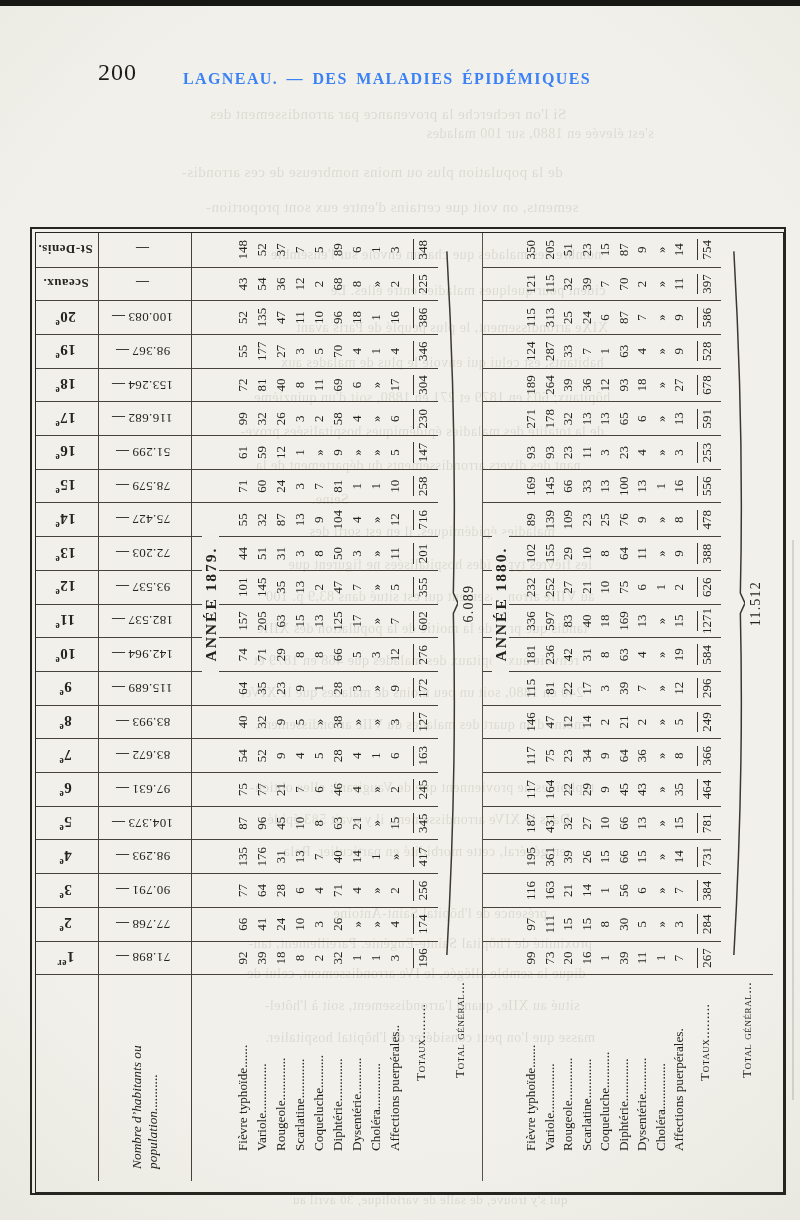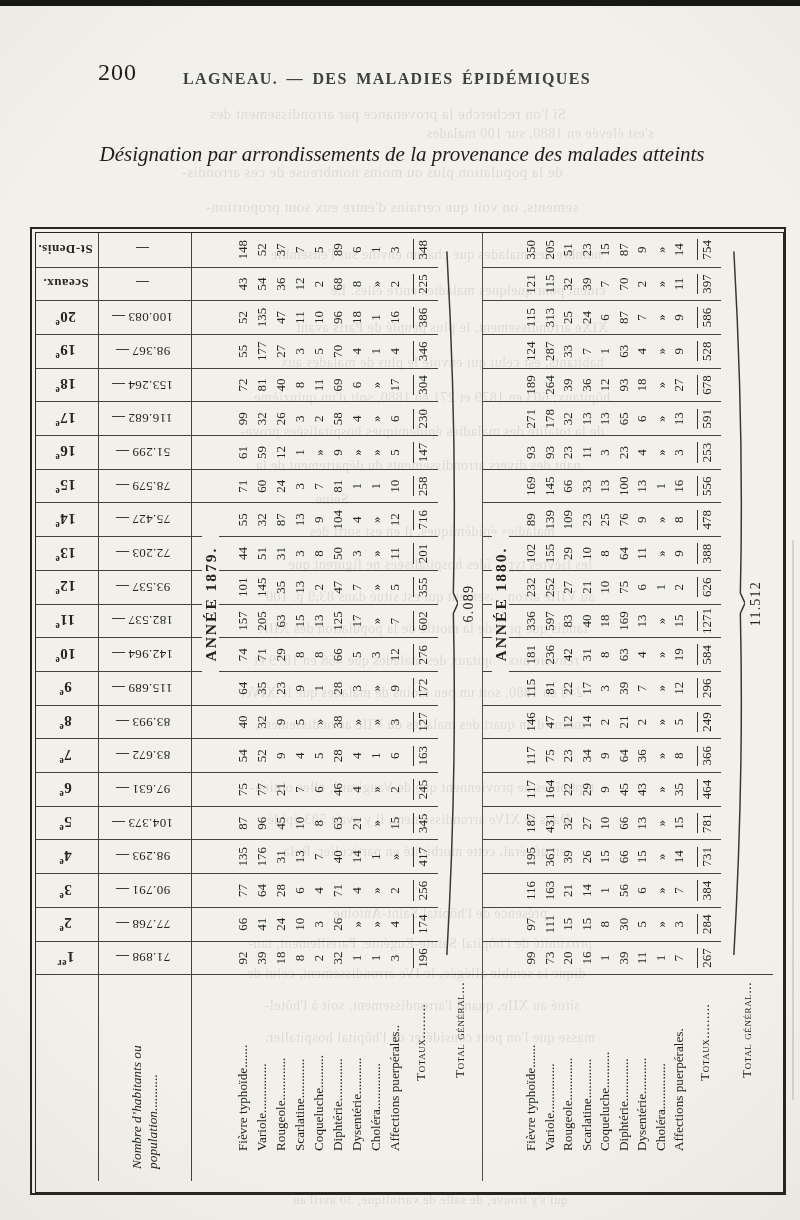--- a/index.html
+++ b/index.html
@@ -14,21 +14,21 @@
   
   #bleed{position:absolute;inset:0;z-index:1}
   .bleed{
     position:absolute;white-space:nowrap;color:#757464;opacity:.17;
     transform:translateX(-50%) scaleX(-1);filter:blur(.4px);letter-spacing:.5px;
   }
 
   
   .pgnum{position:absolute;left:98px;top:59px;font-size:24px;letter-spacing:1px;z-index:3}
   .runtitle{position:absolute;left:183px;top:70px;font-size:16px;font-weight:bold;
-    letter-spacing:1.4px;word-spacing:3px;color:#404040;z-index:3}
+    letter-spacing:1.4px;word-spacing:3px;color:#3b82f6;z-index:3}
   .doctitle{position:absolute;left:40px;top:136px;width:724px;text-align:center;
     font-style:italic;font-size:21px;line-height:37px;z-index:3}
 
   
   .tframe{position:absolute;left:30px;top:227px;width:747px;height:959px;
     border:2px solid #26251f;padding:2.5px;z-index:2}
   .tinner{width:100%;height:100%;border:1px solid #26251f;position:relative;overflow:hidden}
 
   
   .rot{position:absolute;left:-106px;top:106px;width:948px;height:736px;transform:rotate(-90deg)}
@@ -100,21 +100,20 @@
     <div class="bleed" style="left: 416px; top: 966px; font-size: 14px;">dique la semble allégée, le IVe arrondissement, celui de</div>
     <div class="bleed" style="left: 422px; top: 998px; font-size: 14px;">situé au XIIe, quand l'arrondissement, soit à l'hôtel-</div>
     <div class="bleed" style="left: 430px; top: 1030px; font-size: 14px;">masse que l'on peut considérer de l'hôpital hospitalier.</div>
     <div class="bleed" style="left: 430px; top: 1192px; font-size: 13px;">qui s'y trouve, de salle de variolique, 30 avril au</div>
   </div>
 
 <div class="pgnum">200</div>
 <div class="runtitle">LAGNEAU. — DES MALADIES ÉPIDÉMIQUES</div>
 
 <div class="doctitle">
-  <div>Désignation par arrondissements de la provenance des malades atteints</div>
 </div>
 
 <div class="tframe">
   <div class="tinner">
     <div class="rot" id="rot">
       <table id="epitable">
           <colgroup>
             <col style="width:206px">
             <col style="width:33.7px">
             <col style="width:33.7px">

